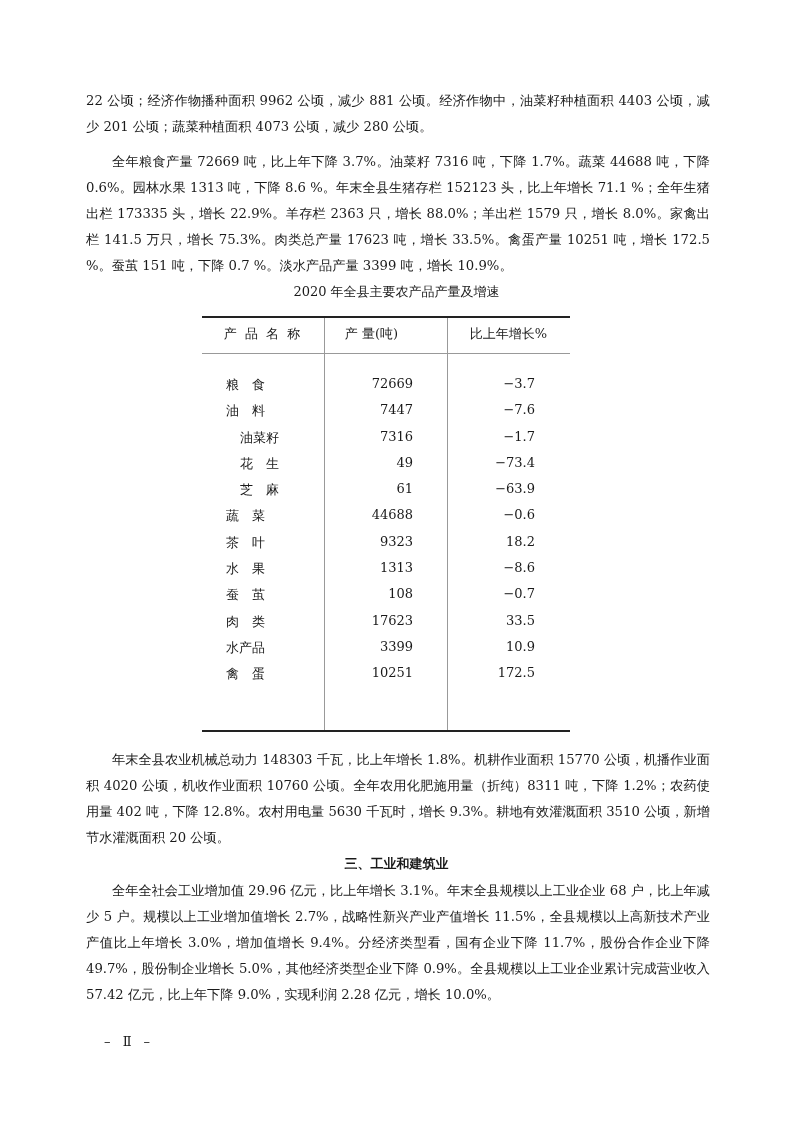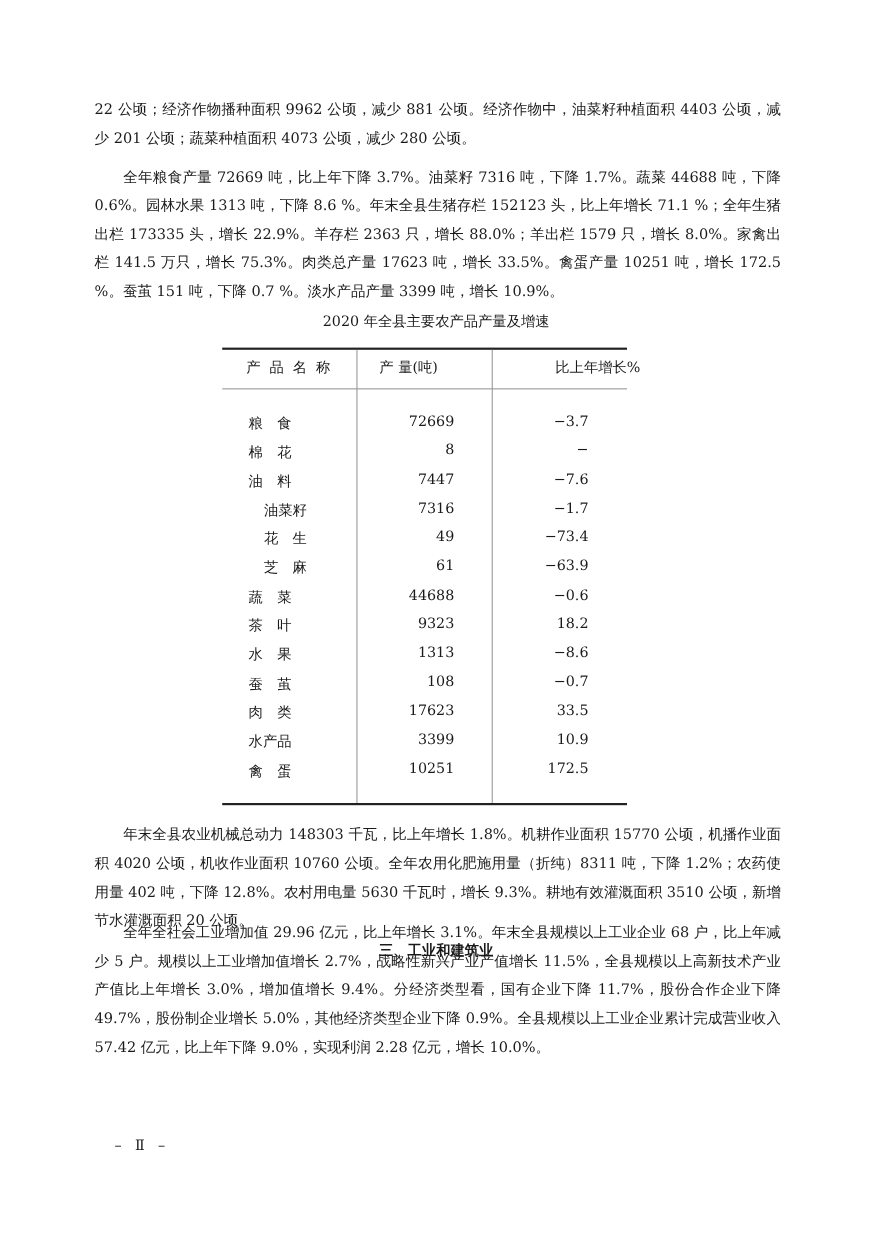--- a/index.html
+++ b/index.html
@@ -34,31 +34,26 @@
 <div class="caption">2020 年全县主要农产品产量及增速</div>
 
 <div class="tbl">
   <div class="topline"></div>
   <div class="hdrline"></div>
   <div class="botline"></div>
   <div class="vline" style="left:122px;"></div>
   <div class="vline" style="left:245px;"></div>
   <div class="hcell" style="left:0; width:122px; letter-spacing:2px;">产 品 名 称</div>
   <div class="hcell" style="left:108px; width:123px;">产 量(吨)</div>
-  <div class="hcell" style="left:245px; width:123px;padding-left:35px;">比上年增长%</div>
+  <div class="hcell" style="left:245px; width:123px;">比上年增长%</div>
   <div class="rows" id="rows">
       <div class="row">
         <span class="name">粮　食</span>
         <span class="qty">72669</span>
         <span class="chg">−3.7</span>
-      </div>
-      <div class="row">
-        <span class="name">棉　花</span>
-        <span class="qty">8</span>
-        <span class="chg">−</span>
       </div>
       <div class="row">
         <span class="name">油　料</span>
         <span class="qty">7447</span>
         <span class="chg">−7.6</span>
       </div>
       <div class="row">
         <span class="name sub">油菜籽</span>
         <span class="qty">7316</span>
         <span class="chg">−1.7</span>
@@ -108,15 +103,15 @@
         <span class="qty">10251</span>
         <span class="chg">172.5</span>
       </div>
     </div>
 </div>
 
 <div class="para indent" style="top:747px;">年末全县农业机械总动力 148303 千瓦，比上年增长 1.8%。机耕作业面积 15770 公顷，机播作业面积 4020 公顷，机收作业面积 10760 公顷。全年农用化肥施用量（折纯）8311 吨，下降 1.2%；农药使用量 402 吨，下降 12.8%。农村用电量 5630 千瓦时，增长 9.3%。耕地有效灌溉面积 3510 公顷，新增节水灌溉面积 20 公顷。</div>
 
 <div class="section-title">三、工业和建筑业</div>
 
-<div class="para indent" style="top:836px;">全年全社会工业增加值 29.96 亿元，比上年增长 3.1%。年末全县规模以上工业企业 68 户，比上年减少 5 户。规模以上工业增加值增长 2.7%，战略性新兴产业产值增长 11.5%，全县规模以上高新技术产业产值比上年增长 3.0%，增加值增长 9.4%。分经济类型看，国有企业下降 11.7%，股份合作企业下降 49.7%，股份制企业增长 5.0%，其他经济类型企业下降 0.9%。全县规模以上工业企业累计完成营业收入 57.42 亿元，比上年下降 9.0%，实现利润 2.28 亿元，增长 10.0%。</div>
+<div class="para indent" style="top:878px;">全年全社会工业增加值 29.96 亿元，比上年增长 3.1%。年末全县规模以上工业企业 68 户，比上年减少 5 户。规模以上工业增加值增长 2.7%，战略性新兴产业产值增长 11.5%，全县规模以上高新技术产业产值比上年增长 3.0%，增加值增长 9.4%。分经济类型看，国有企业下降 11.7%，股份合作企业下降 49.7%，股份制企业增长 5.0%，其他经济类型企业下降 0.9%。全县规模以上工业企业累计完成营业收入 57.42 亿元，比上年下降 9.0%，实现利润 2.28 亿元，增长 10.0%。</div>
 
 <div class="pagenum">– Ⅱ –</div>
 
 </body></html>

